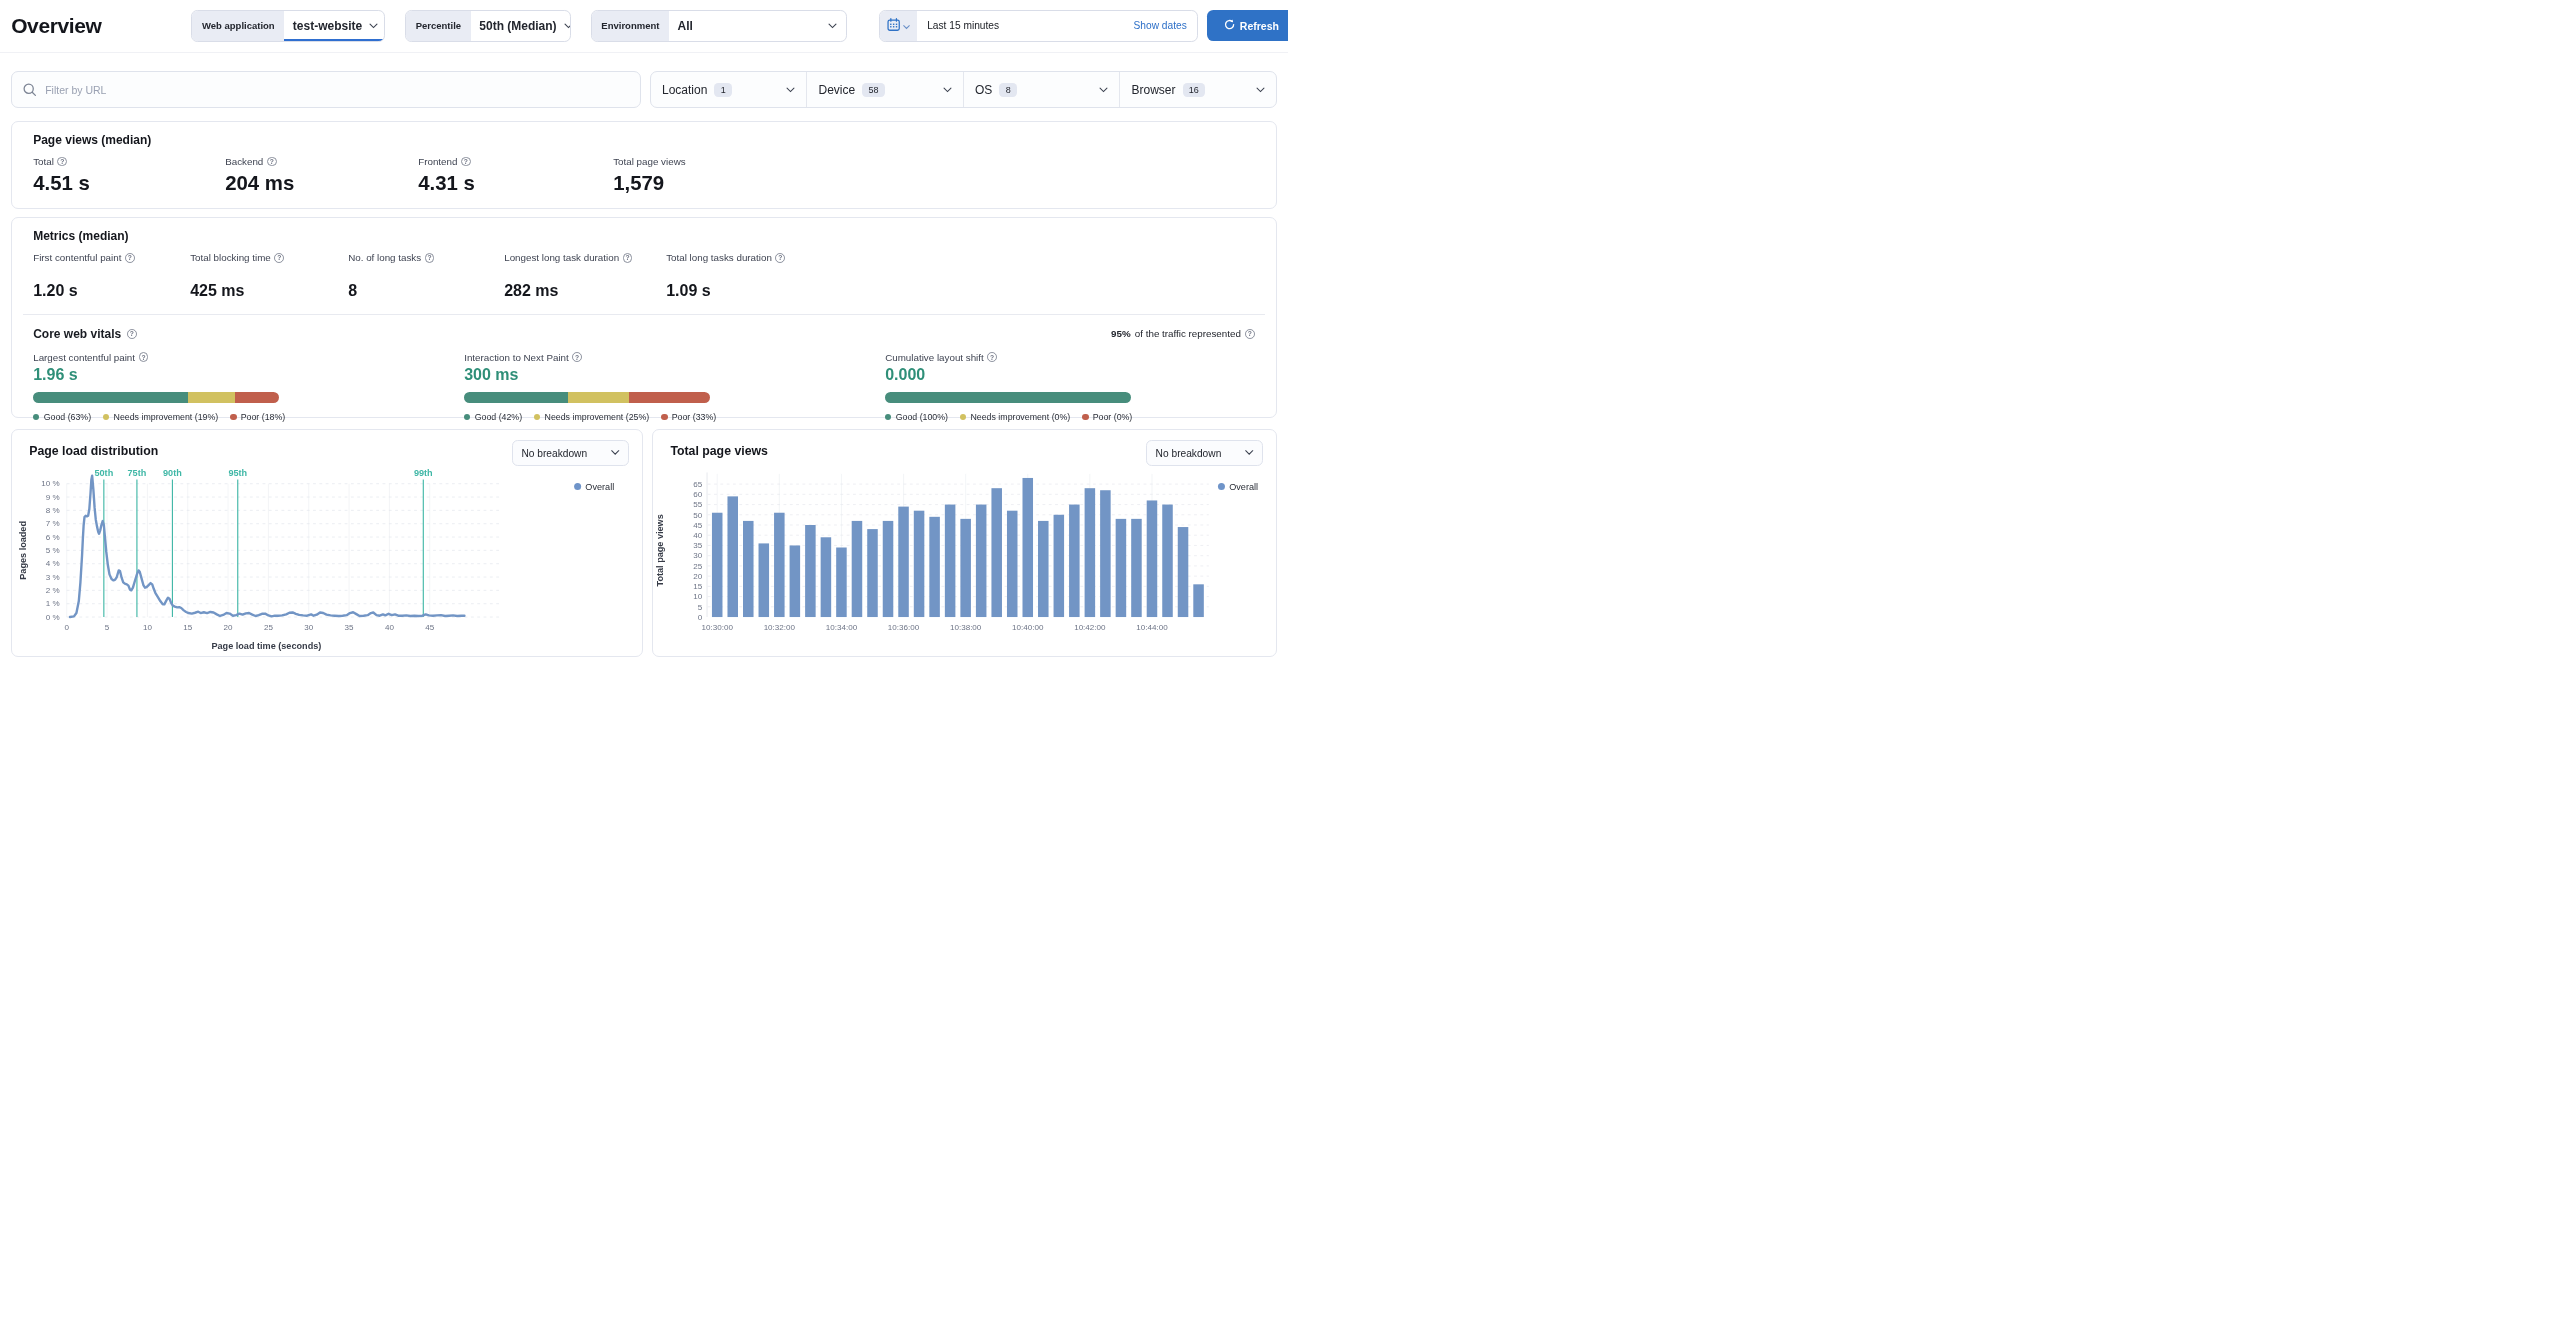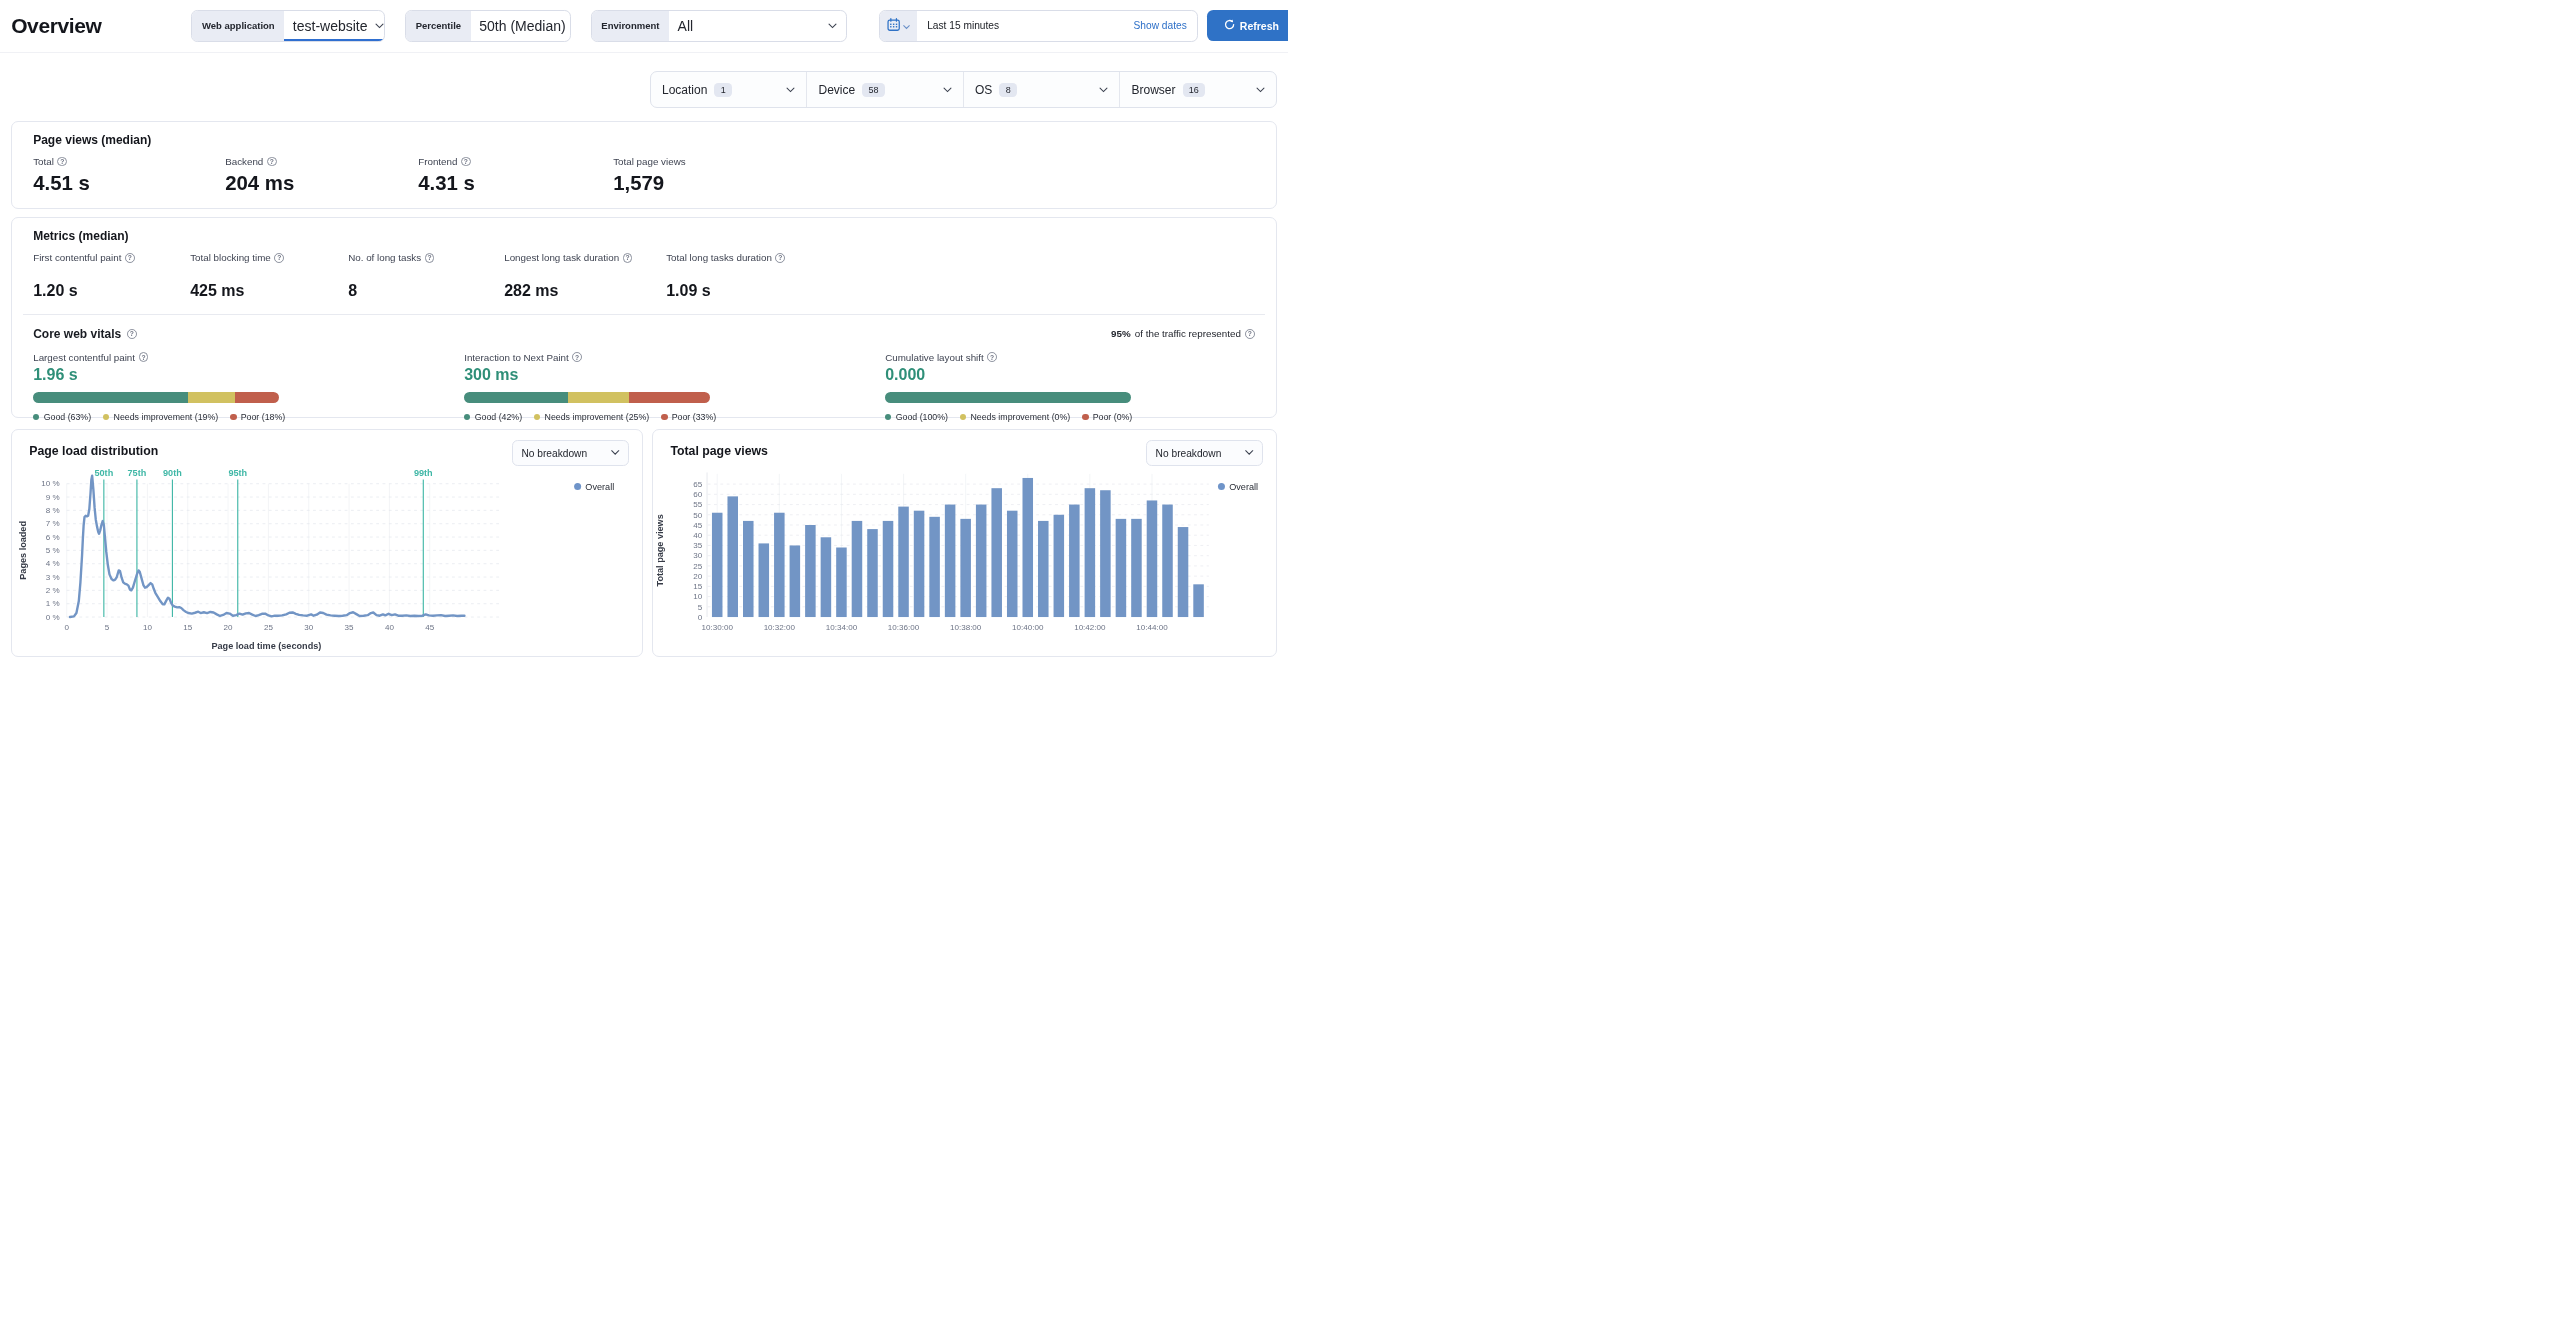--- a/index.html
+++ b/index.html
@@ -9,21 +9,21 @@
     font-family:"Liberation Sans","DejaVu Sans",sans-serif; color:#191c22;
   }
   svg { font-family:inherit; }
 
   
   .topbar { display:flex; align-items:center; padding:9.8px 11.2px 10.5px 11.2px; border-bottom:0.7px solid #f0f1f5; }
   .page-title { font-size:21px; font-weight:800; letter-spacing:-0.4px; flex:0 0 180px; color:#14161c; }
   .controls { flex:1; display:flex; align-items:center; }
   .control { display:flex; height:32px; border:0.7px solid #d9dde8; border-radius:6.3px; overflow:hidden; background:#fff; cursor:pointer; }
   .ctl-label { display:flex; align-items:center; padding:0 9.8px; background:#e9ecf4; font-size:9.5px; font-weight:700; color:#23262e; white-space:nowrap; }
-  .ctl-value { display:flex; align-items:center; justify-content:space-between; padding:0 8.4px; font-size:14px; color:#23262e; flex:1; white-space:nowrap; position:relative; }
+  .ctl-value { display:flex; align-items:center; justify-content:space-between; padding:0 8.4px; font-size:12px; color:#23262e; flex:1; white-space:nowrap; position:relative;font-weight:bold; }
   .ctl-value.underlined { box-shadow:inset 0 -2.1px 0 #2f6fd0; }
   .chev { display:inline-flex; margin-left:7px; flex:0 0 auto; }
   .ctl-webapp { width:194px; }
   .ctl-percentile { width:166px; margin-left:19.7px; }
   .ctl-environment { width:256px; margin-left:19.7px; }
   .ctl-date { width:319px; margin-left:32px;text-align:right; }
   .date-icon-seg { display:flex; align-items:center; gap:3.5px; padding:0 7px; background:#e9ecf4; }
   .date-value-seg { display:flex; align-items:center; flex:1; padding:0 9.8px; font-size:10.2px; }
   .show-dates { margin-left:auto; color:#2e70c8; font-size:10.2px; font-weight:500; cursor:pointer; }
   .refresh-btn { margin-left:9.8px; width:88px; height:31px; border:none; border-radius:6.3px; background:#2f72c6; color:#fff;
@@ -153,20 +153,27 @@
       <span><svg width="11.2" height="11.2" viewBox="0 0 16 16">
             <path d="M13.8 8a5.8 5.8 0 1 1-1.9-4.3" stroke="#fff" stroke-width="1.9" fill="none" stroke-linecap="round"></path>
             <path d="M12.2 0.6l0.5 3.4-3.4 0.4z" fill="#fff"></path>
           </svg></span>
       <span>Refresh</span>
     </button>
   </div>
 </header>
 
 <div class="filter-row">
+  <div class="search-box">
+    <span class="search-icon"><svg width="15.5" height="15.5" viewBox="0 0 22 22">
+          <circle cx="9.5" cy="9.5" r="6.5" stroke="#7c8494" stroke-width="1.8" fill="none"></circle>
+          <line x1="14.5" y1="14.5" x2="19" y2="19" stroke="#7c8494" stroke-width="1.8" stroke-linecap="round"></line>
+        </svg></span>
+    <input type="text" placeholder="Filter by URL" style="">
+  </div>
   <div class="filter-group">
     <div class="fseg">
       <span class="fseg-label">Location</span>
       <span class="fseg-badge">1</span>
       <span class="chev">
           <svg width="9" height="6.3" viewBox="0 0 13 9">
             <path d="M1.5 1.5l5 5 5-5" stroke="#3c4250" stroke-width="1.5" fill="none" stroke-linecap="round"></path>
           </svg>
         </span>
     </div>

